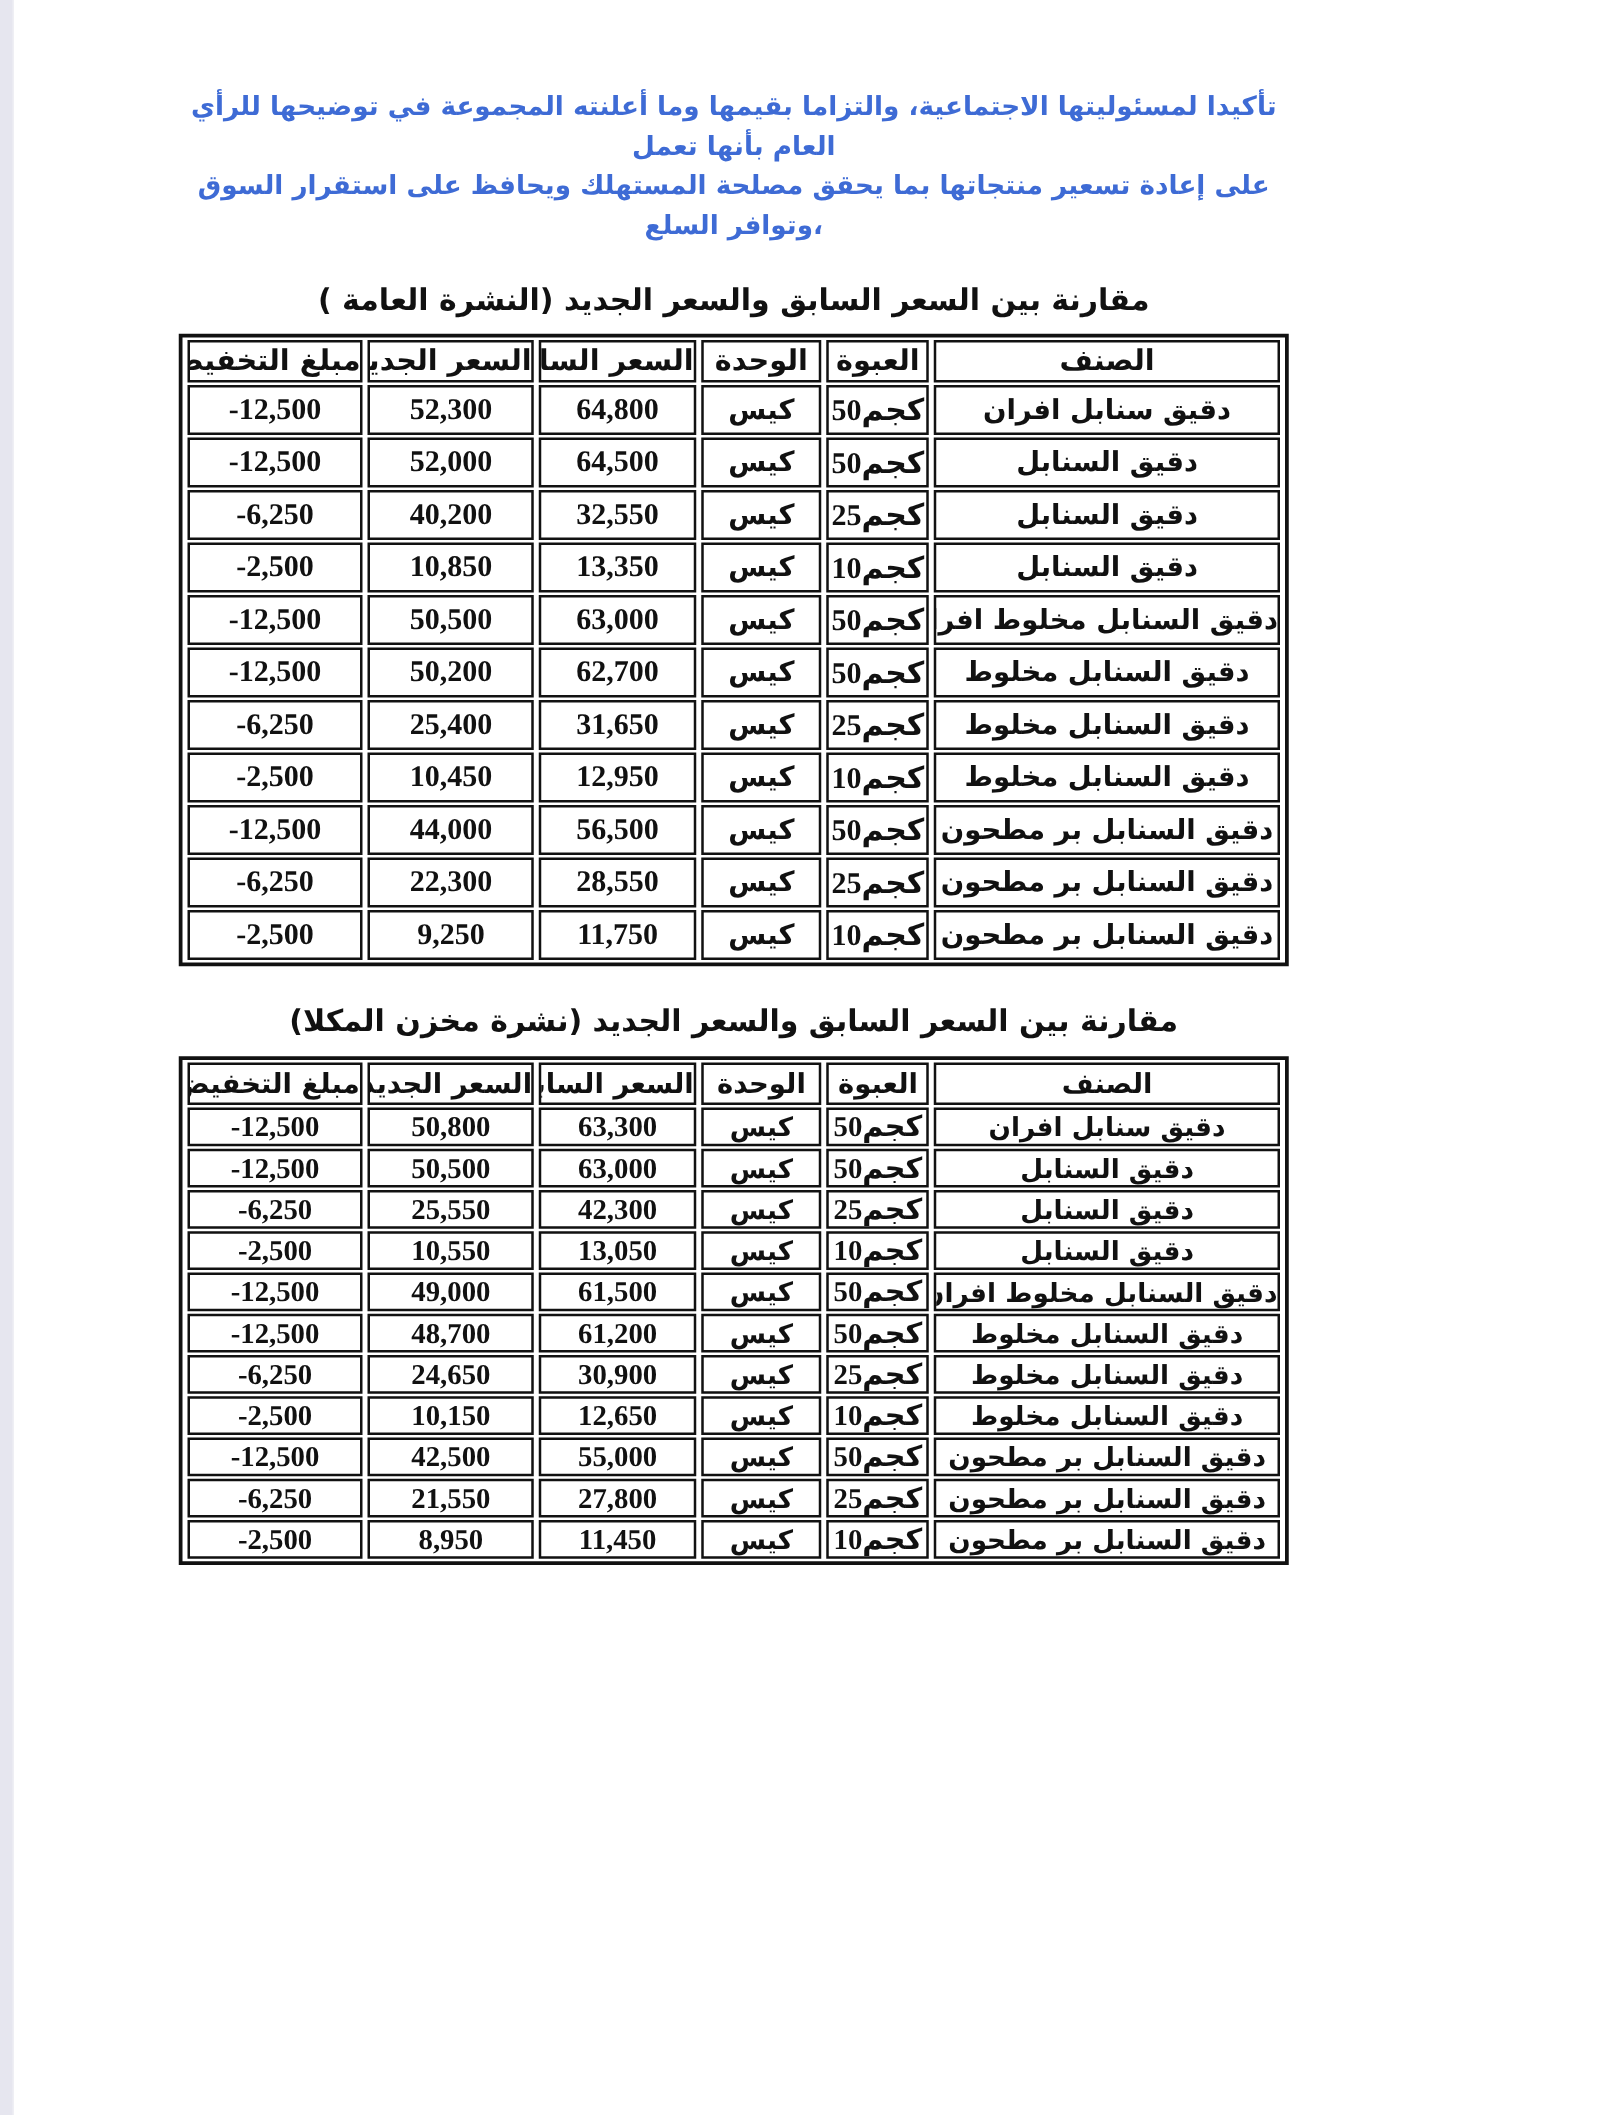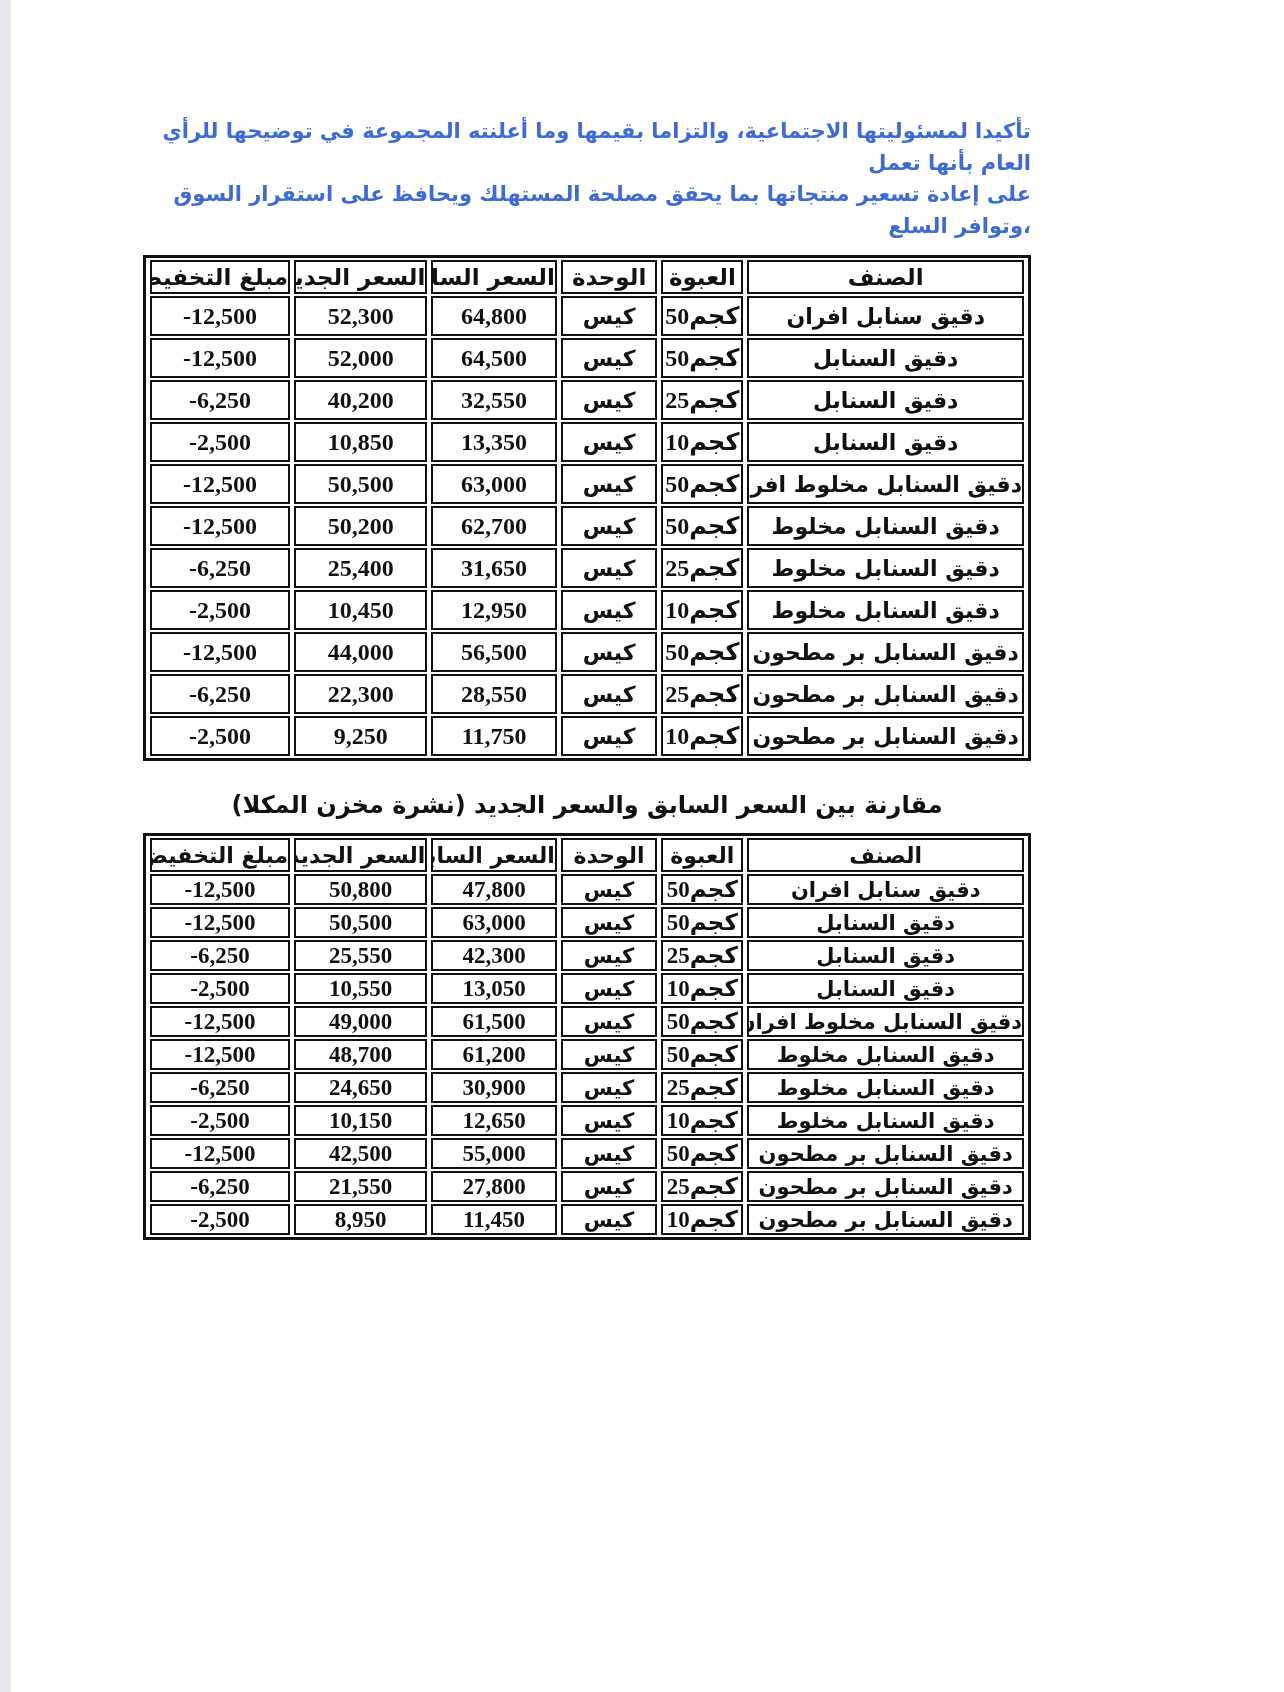--- a/index.html
+++ b/index.html
@@ -18,22 +18,22 @@
     background: linear-gradient(to right, #dcdce8, #ecectf 70%, #f2f2f7);
     background-color: #e6e6ef;
     border-right: 1px solid #f0f0f5;
   }
   .content {
     position: absolute;
     left: 143px; top: 0;
     width: 888px;
   }
   .intro {
-    padding-top: 116px;
-    text-align: right;
+    padding-top: 70px;
+    text-align: center;
     font-weight: bold;
     font-size: 21px;
     line-height: 31.5px;
   }
   .table-title {
     margin-top: 30px;
     text-align: center;
     font-weight: bold;
     font-size: 24px;
     color: #111111;
@@ -76,20 +76,21 @@
 
 <div class="page-edge"></div>
 
 <div class="content">
 
   <div class="intro" id="intro-block" style="color: rgb(62, 107, 213);">
     <div class="intro-line">تأكيدا لمسئوليتها الاجتماعية، والتزاما بقيمها وما أعلنته المجموعة في توضيحها للرأي العام بأنها تعمل</div>
     <div class="intro-line">على إعادة تسعير منتجاتها بما يحقق مصلحة المستهلك ويحافظ على استقرار السوق وتوافر السلع،</div>
   </div>
 
+  <div class="table-title">مقارنة بين السعر السابق والسعر الجديد (النشرة العامة )</div>
 
   <table class="price-table t1">
     <colgroup>
       <col style="width:32.4%">
         <col style="width:9.6%">
         <col style="width:11.3%">
       <col style="width:14.7%">
         <col style="width:15.6%">
         <col style="width:16.4%">
     </colgroup>
@@ -226,21 +227,21 @@
         <th>السعر الجديد</th>
         <th>مبلغ التخفيض</th>
       </tr>
     </thead>
     <tbody>
 
         <tr>
           <td>دقيق سنابل افران</td>
           <td class="num">50كجم</td>
           <td>كيس</td>
-          <td class="num">47,800</td>
+          <td class="num">63,300</td>
           <td class="num">50,800</td>
           <td class="num">-12,500</td>
         </tr>
 
         <tr>
           <td>دقيق السنابل</td>
           <td class="num">50كجم</td>
           <td>كيس</td>
           <td class="num">63,000</td>
           <td class="num">50,500</td>

